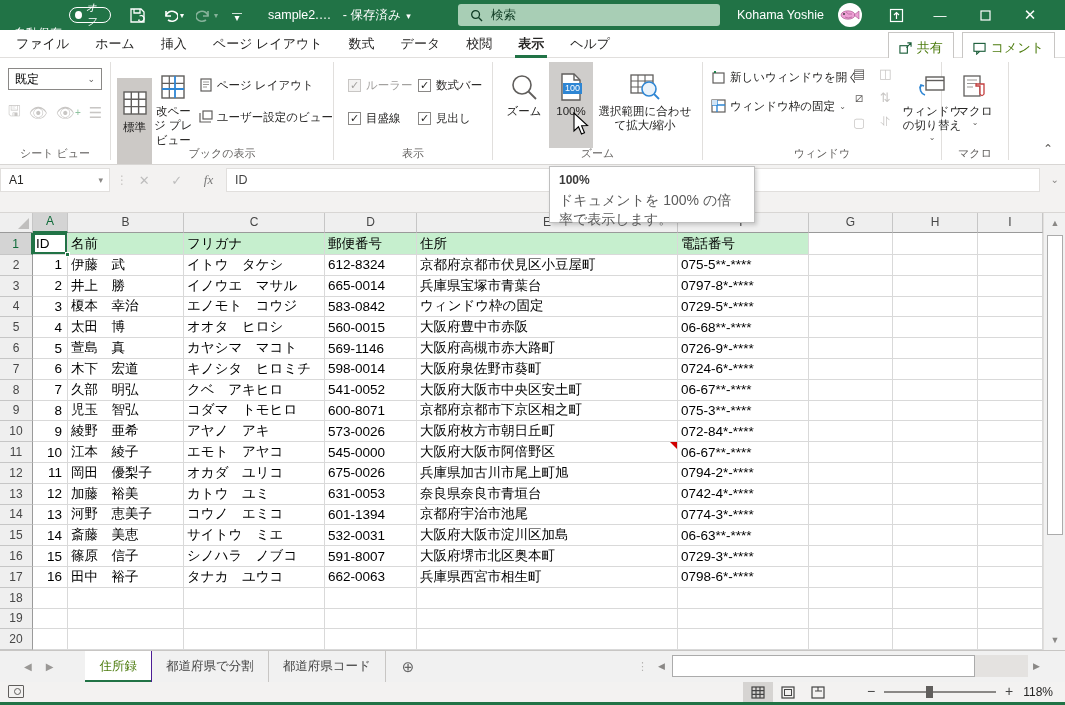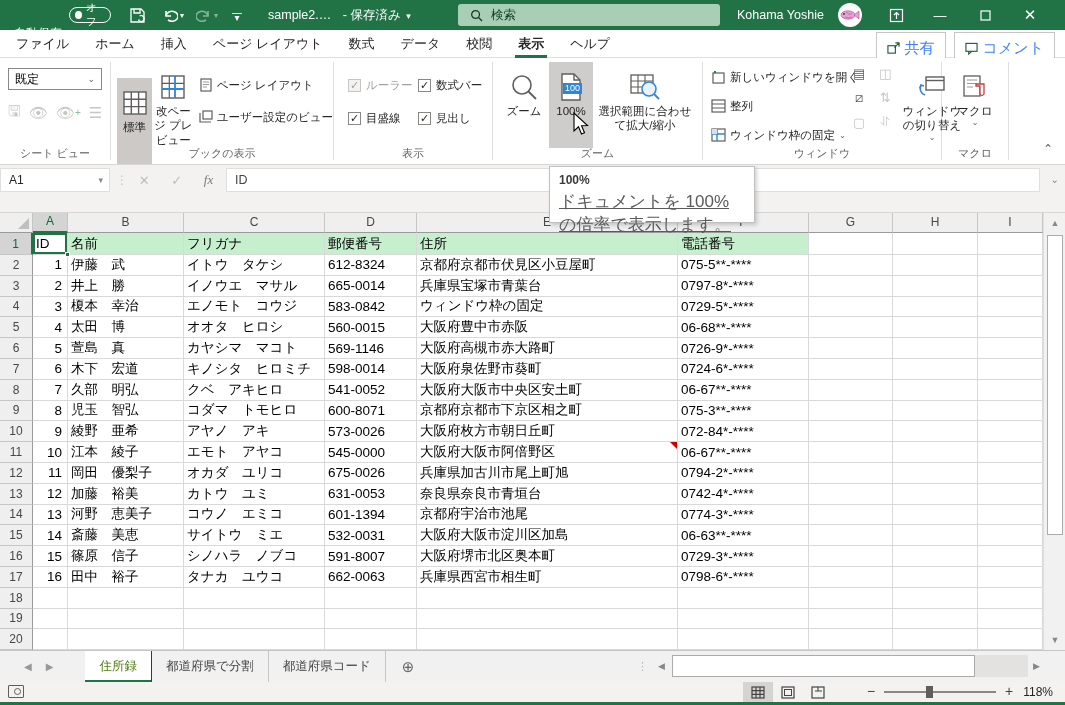--- a/index.html
+++ b/index.html
@@ -3,39 +3,39 @@
 <meta charset="utf-8">
 <style>
   * { margin:0; padding:0; box-sizing:border-box; }
   html,body { width:1065px; height:705px; overflow:hidden; }
   body { font-family:"Liberation Sans","DejaVu Sans",sans-serif; font-size:13px; position:relative; background:#fff; }
 
   
   #titlebar { position:absolute; left:0; top:0; width:1065px; height:30px; background:#217346; color:#fff; display:flex; align-items:center; }
   #titlebar .tb-item { display:flex; align-items:center; color:#fff;margin-top:36px; }
   .autosave { margin-left:14px; font-size:12px; }
-  .toggle-pill { margin-left:7px; width:42px; height:16px; border:1px solid #fff; border-radius:8px; display:flex; align-items:center; font-size:10.5px; padding:0 5px; gap:4px; }
+  .toggle-pill { margin-left:7px; width:42px; height:16px; border:1px solid #fff; border-radius:8px; display:flex; align-items:center; font-size:10.5px; padding:0 5px; gap:4px;font-style:italic; }
   .toggle-knob { width:8px; height:8px; border-radius:50%; background:#fff; }
   .qat-btn { margin-left:16px; font-size:15px; color:#fff; cursor:default; display:flex; align-items:center; }
   .dim { opacity:.45; }
   .tinychev { font-size:8px; margin-left:2px; }
   .doc-title { margin-left:26px; font-size:12.5px; white-space:nowrap; }
   .searchbox { position:absolute; left:458px; top:4px; width:262px; height:22px; background:#a8ceb5; border-radius:3px; display:flex; align-items:center; color:#103c24; font-size:12.5px; }
   .searchbox svg { margin:0 8px 0 12px; }
   .user-name { position:absolute; left:737px; top:0; height:30px; display:flex; align-items:center; font-size:12.5px; }
   .avatar { position:absolute; left:838px; top:3px; width:24px; height:24px; border-radius:50%; background:#fff; display:flex; align-items:center; justify-content:center; overflow:hidden; }
   .winctl { position:absolute; top:0; height:30px; width:44px; display:flex; align-items:center; justify-content:center; color:#fff; font-size:13px; }
 
   
   #tabrow { position:absolute; left:0; top:30px; width:1065px; height:28px; background:#fff; display:flex; align-items:center; border-bottom:1px solid #e1dfdd; }
   .rtab { padding:0 13px; height:28px; display:flex; align-items:center; color:#252423; font-size:13px; position:relative; cursor:default; }
   .rtab.active { font-weight:bold; }
   .rtab.active::after { content:""; position:absolute; left:10px; right:10px; bottom:0; height:3px; background:#217346; }
   .top-actions { position:absolute; right:10px; top:32px; display:flex; gap:8px; }
-  .action-btn { height:32px; border:1px solid #c8c6c4; background:#fff; color:#3b82f6; font-size:15px; display:flex; align-items:center; gap:5px; padding:0 10px; }
+  .action-btn { height:32px; border:1px solid #c8c6c4; background:#fff; color:#4d7c0f; font-size:13px; display:flex; align-items:center; gap:5px; padding:0 10px; }
 
   
   #ribbon { position:absolute; left:0; top:58px; width:1065px; height:107px; background:#fff; border-bottom:1px solid #d8d6d4; display:flex; }
   .rgroup { position:relative; height:100%; }
   .rdiv { width:1px; background:#e1dfdd; margin:4px 0; }
   .glabel { position:absolute; bottom:3px; left:0; right:0; text-align:center; font-size:11px; color:#605e5c; white-space:nowrap; }
   .bigbtn { display:flex; flex-direction:column; align-items:center; justify-content:flex-start; padding-top:8px; height:86px; margin-top:4px; text-align:center; font-size:11.5px; color:#252423; line-height:1.25; }
   .bigbtn .bicon { height:34px; display:flex; align-items:center; justify-content:center;text-align:center; }
   .bigbtn.selected { background:#ccc9c6; }
   .bigbtn.hovered { background:#cfcdcb; position:relative; }
@@ -103,21 +103,21 @@
   .vbtn.active { background:#d6d4d2; }
   .zoom-out { position:absolute; left:862px; top:1px; width:18px; text-align:center; color:#444; font-size:14px; }
   .zoom-track { position:absolute; left:884px; top:9px; width:112px; height:2px; background:#8a8886; }
   .zoom-thumb { position:absolute; left:42px; top:-5px; width:7px; height:12px; background:#605e5c; }
   .zoom-in { position:absolute; left:1000px; top:1px; width:18px; text-align:center; color:#444; font-size:14px; }
   .zoom-pct { position:absolute; right:12px; top:3px; font-size:12px; color:#252423; }
 
   
   #tooltip { position:absolute; left:549px; top:166px; width:206px; height:57px; background:#fff; border:1px solid #bfbfbf; box-shadow:2px 2px 4px rgba(0,0,0,.18); padding:6px 9px; z-index:50; }
   #tooltip .tt-title { font-size:12px; font-weight:bold; color:#3b3b3b; margin-bottom:4px; }
-  #tooltip .tt-body { font-size:17px; color:#5a5a5a; line-height:1.35;text-decoration:underline; }
+  #tooltip .tt-body { font-size:14px; color:#5a5a5a; line-height:1.35; }
   #cursor { position:absolute; left:571px; top:112px; z-index:60; }
 </style>
 </head>
 <body>
 
 <div id="titlebar">
   <span class="tb-item autosave">自動保存</span>
   <span class="toggle-pill">
     <span class="toggle-knob"></span>
     <span>オフ</span>
@@ -330,27 +330,20 @@
   <div class="rdiv"></div>
 
   <div class="rgroup" style="width:238px;">
     <div style="position:absolute; left:8px; top:8px; display:flex; flex-direction:column; gap:7px;">
       <span class="smallbtn">
         <svg width="15" height="14" viewBox="0 0 15 14">
             <rect x="2" y="3" width="11" height="10" fill="none" stroke="#605e5c" stroke-width="1.2"></rect>
             <path d="M4 1 v2 M3 2 h2" stroke="#107c41" stroke-width="1.4"></path>
           </svg>
         <span>新しいウィンドウを開く</span>
-      </span>
-      <span class="smallbtn">
-        <svg width="15" height="14" viewBox="0 0 15 14">
-            <rect x="1" y="1" width="13" height="12" fill="none" stroke="#605e5c" stroke-width="1.2"></rect>
-            <path d="M1 5 h13 M1 9 h13" stroke="#605e5c" stroke-width="1.2"></path>
-          </svg>
-        <span>整列</span>
       </span>
       <span class="smallbtn">
         <svg width="15" height="14" viewBox="0 0 15 14">
             <rect x="1" y="1" width="13" height="12" fill="none" stroke="#605e5c" stroke-width="1.2"></rect>
             <path d="M6 1 v12 M1 6 h13" stroke="#2e86d4" stroke-width="1.4"></path>
             <rect x="1" y="1" width="5" height="5" fill="#cfe3f5"></rect>
           </svg>
         <span>ウィンドウ枠の固定</span>
         <span style="font-size:8px; color:#605e5c;">⌄</span>
       </span>

